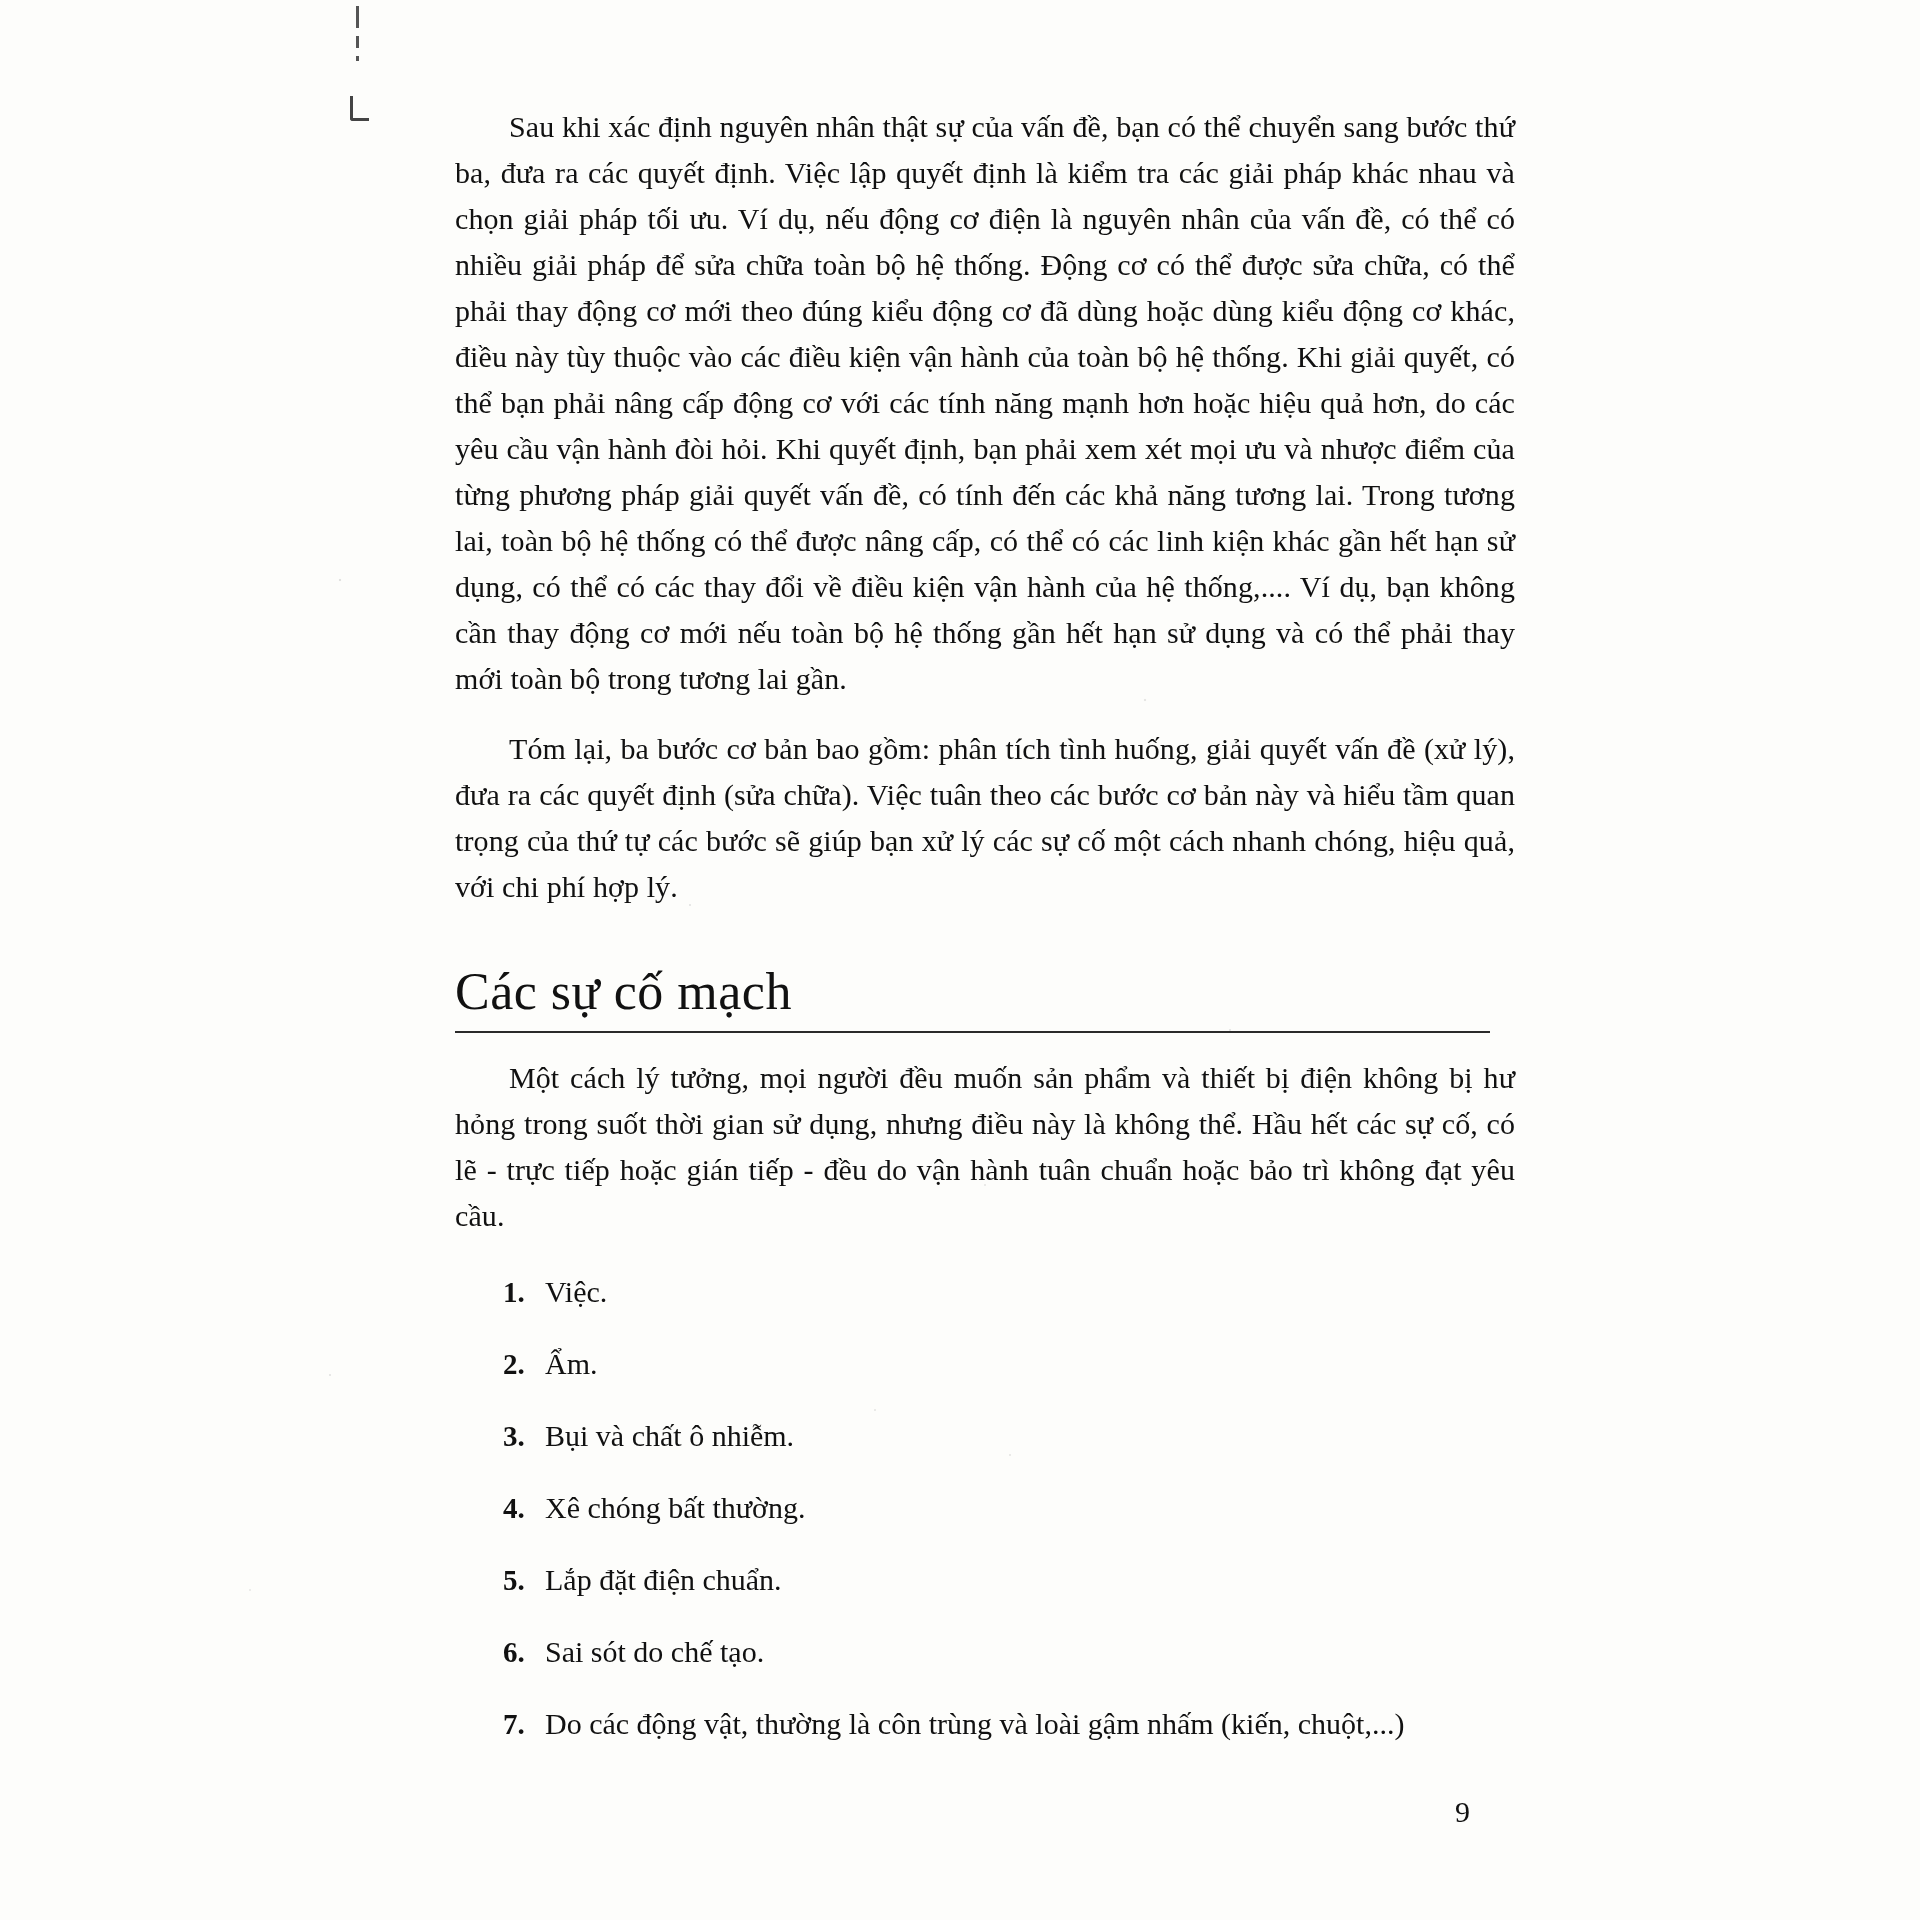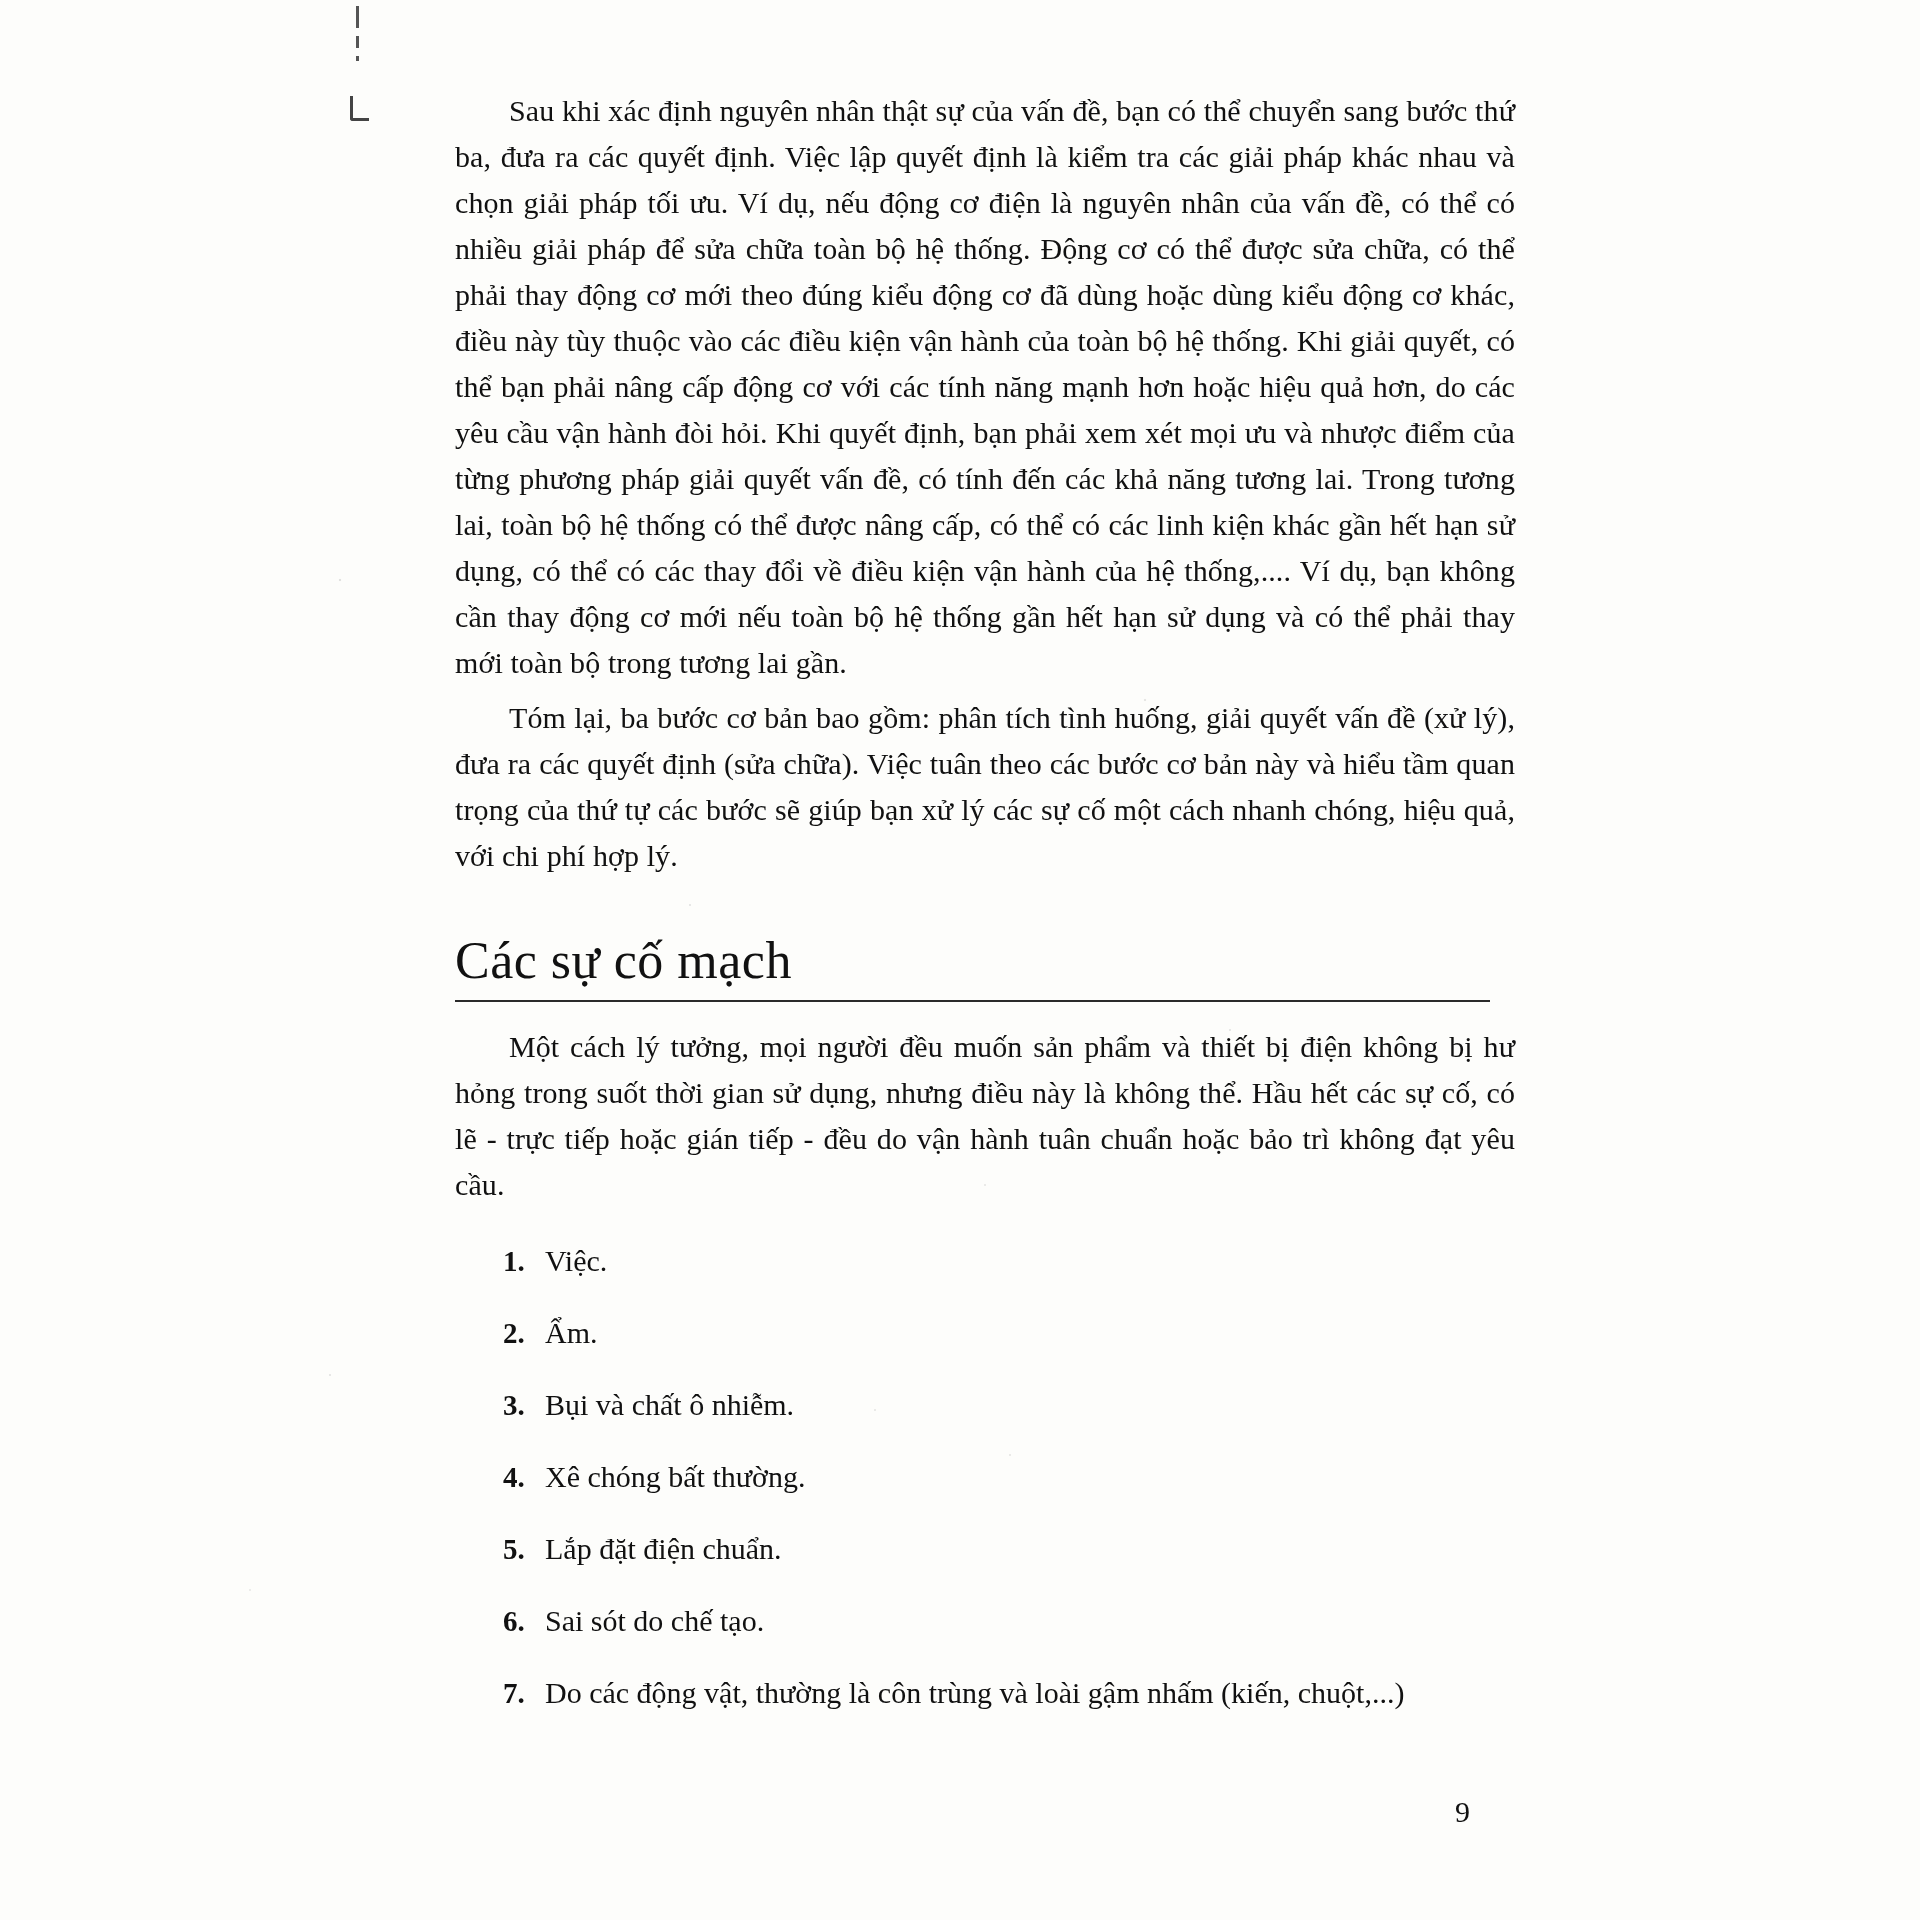--- a/index.html
+++ b/index.html
@@ -64,34 +64,34 @@
     width: 16px;
     height: 22px;
     border-left: 3px solid #444;
     border-bottom: 3px solid #444;
     border-bottom-left-radius: 3px;
   }
 
   .content {
     position: absolute;
     left: 455px;
-    top: 88px;
+    top: 104px;
     width: 1060px;
   }
 
   p.body-par {
     margin: 0 0 0 0;
     font-size: 30px;
     line-height: 46px;
     text-align: justify;
     text-indent: 54px;
     letter-spacing: 0.1px;
   }
   p.body-par + p.body-par {
-    margin-top: 9px;
+    margin-top: 24px;
   }
 
   h2.section-heading {
     font-size: 52px;
     font-weight: 400;
     margin: 52px 0 0 0;
     padding: 0 0 10px 0;
     letter-spacing: 0.5px;
     font-family: "Liberation Serif", serif;
   }

